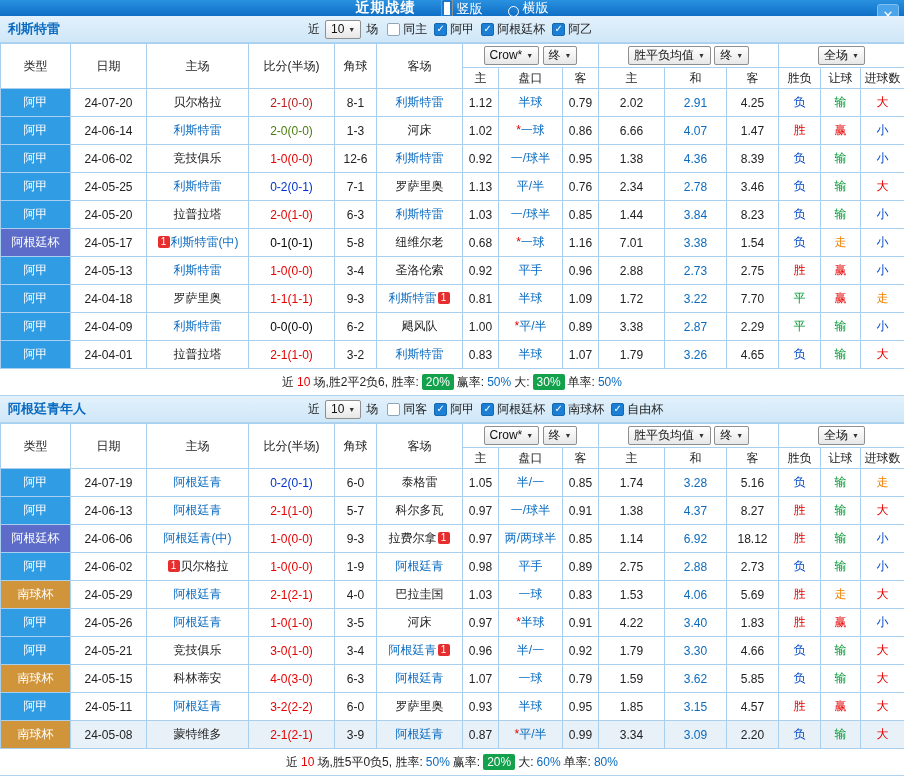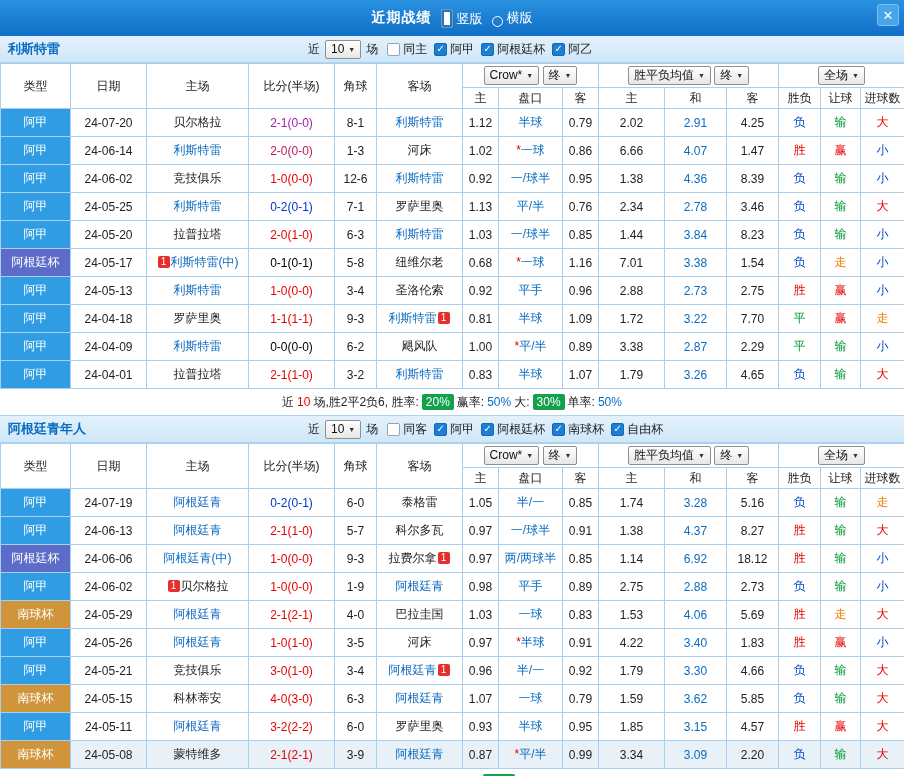--- a/index.html
+++ b/index.html
@@ -1,19 +1,19 @@
 <!DOCTYPE html>
 <html><head>
 <meta charset="utf-8">
 <style>
 *{box-sizing:border-box}
 html,body{margin:0;padding:0}
 body{width:904px;background:#fff;font-family:"Liberation Sans","DejaVu Sans",sans-serif;font-size:12px;color:#222}
 
-.topbar{height:36px;background:linear-gradient(#2a91e0,#0f6fc5);position:relative;display:flex;align-items:center;justify-content:center;gap:9px;color:#fff}
+.topbar{height:16px;background:linear-gradient(#2a91e0,#0f6fc5);position:relative;display:flex;align-items:center;justify-content:center;gap:25px;color:#fff}
 .title{font-size:14px;font-weight:bold;letter-spacing:1px}
 .radio-label{display:inline-flex;align-items:flex-end;gap:4px;cursor:pointer;font-size:13px}
 .radio{width:11px;height:11px;border:1px solid #fff;border-radius:50%;display:inline-block;background:transparent}
 .radio.sel{background:#fff;box-shadow:inset 0 0 0 2px #1a7ad0}
 .close-btn{position:absolute;right:5px;top:4px;width:22px;height:22px;background:#4aa4ea;border:1px solid #7fc0f2;border-radius:3px;color:#fff;display:flex;align-items:center;justify-content:center;font-size:13px;cursor:pointer}
 
 .sec-header{height:27px;background:linear-gradient(#e3f1fc,#cfe7f8);border-bottom:1px solid #b0d4f0;display:flex;align-items:center;position:relative}
 .team-name{color:#0a6bc0;font-weight:bold;font-size:13px;padding-left:8px}
 .filter-bar{position:absolute;left:308px;display:flex;align-items:center;gap:5px}
 .filter-group{display:inline-flex;align-items:center;gap:7px;margin-left:4px}
@@ -154,40 +154,40 @@
         <th>进球数</th>
       </tr>
     </thead>
     <tbody>
         <tr>
           <td>
             <span class="league-badge" style="background: rgb(47, 156, 228);">阿甲</span>
           </td>
           <td>24-07-20</td>
           <td><span><span>贝尔格拉</span></span></td>
-          <td style="color: #a21caf;">2-1(0-0)</td>
+          <td style="color: #b91c1c;">2-1(0-0)</td>
           <td>8-1</td>
           <td><span class="focus"><span>利斯特雷</span></span></td>
           <td>1.12</td>
           <td class="line-cell">半球</td>
           <td>0.79</td>
           <td>2.02</td>
           <td class="draw-odds">2.91</td>
           <td>4.25</td>
           <td style="color: rgb(0, 71, 200);">负</td>
           <td style="color: rgb(0, 153, 51);">输</td>
           <td style="color: rgb(230, 0, 0);">大</td>
         </tr>
         <tr>
           <td>
             <span class="league-badge" style="background: rgb(47, 156, 228);">阿甲</span>
           </td>
           <td>24-06-14</td>
           <td><span class="focus"><span>利斯特雷</span></span></td>
-          <td style="color: #be185d;">2-0(0-0)</td>
+          <td style="color: #4d7c0f;">2-0(0-0)</td>
           <td>1-3</td>
           <td><span><span>河床</span></span></td>
           <td>1.02</td>
           <td class="line-cell"><span class="star">*</span><span>一球</span></td>
           <td>0.86</td>
           <td>6.66</td>
           <td class="draw-odds">4.07</td>
           <td>1.47</td>
           <td style="color: rgb(230, 0, 0);">胜</td>
           <td style="color: rgb(230, 0, 0);">赢</td>

